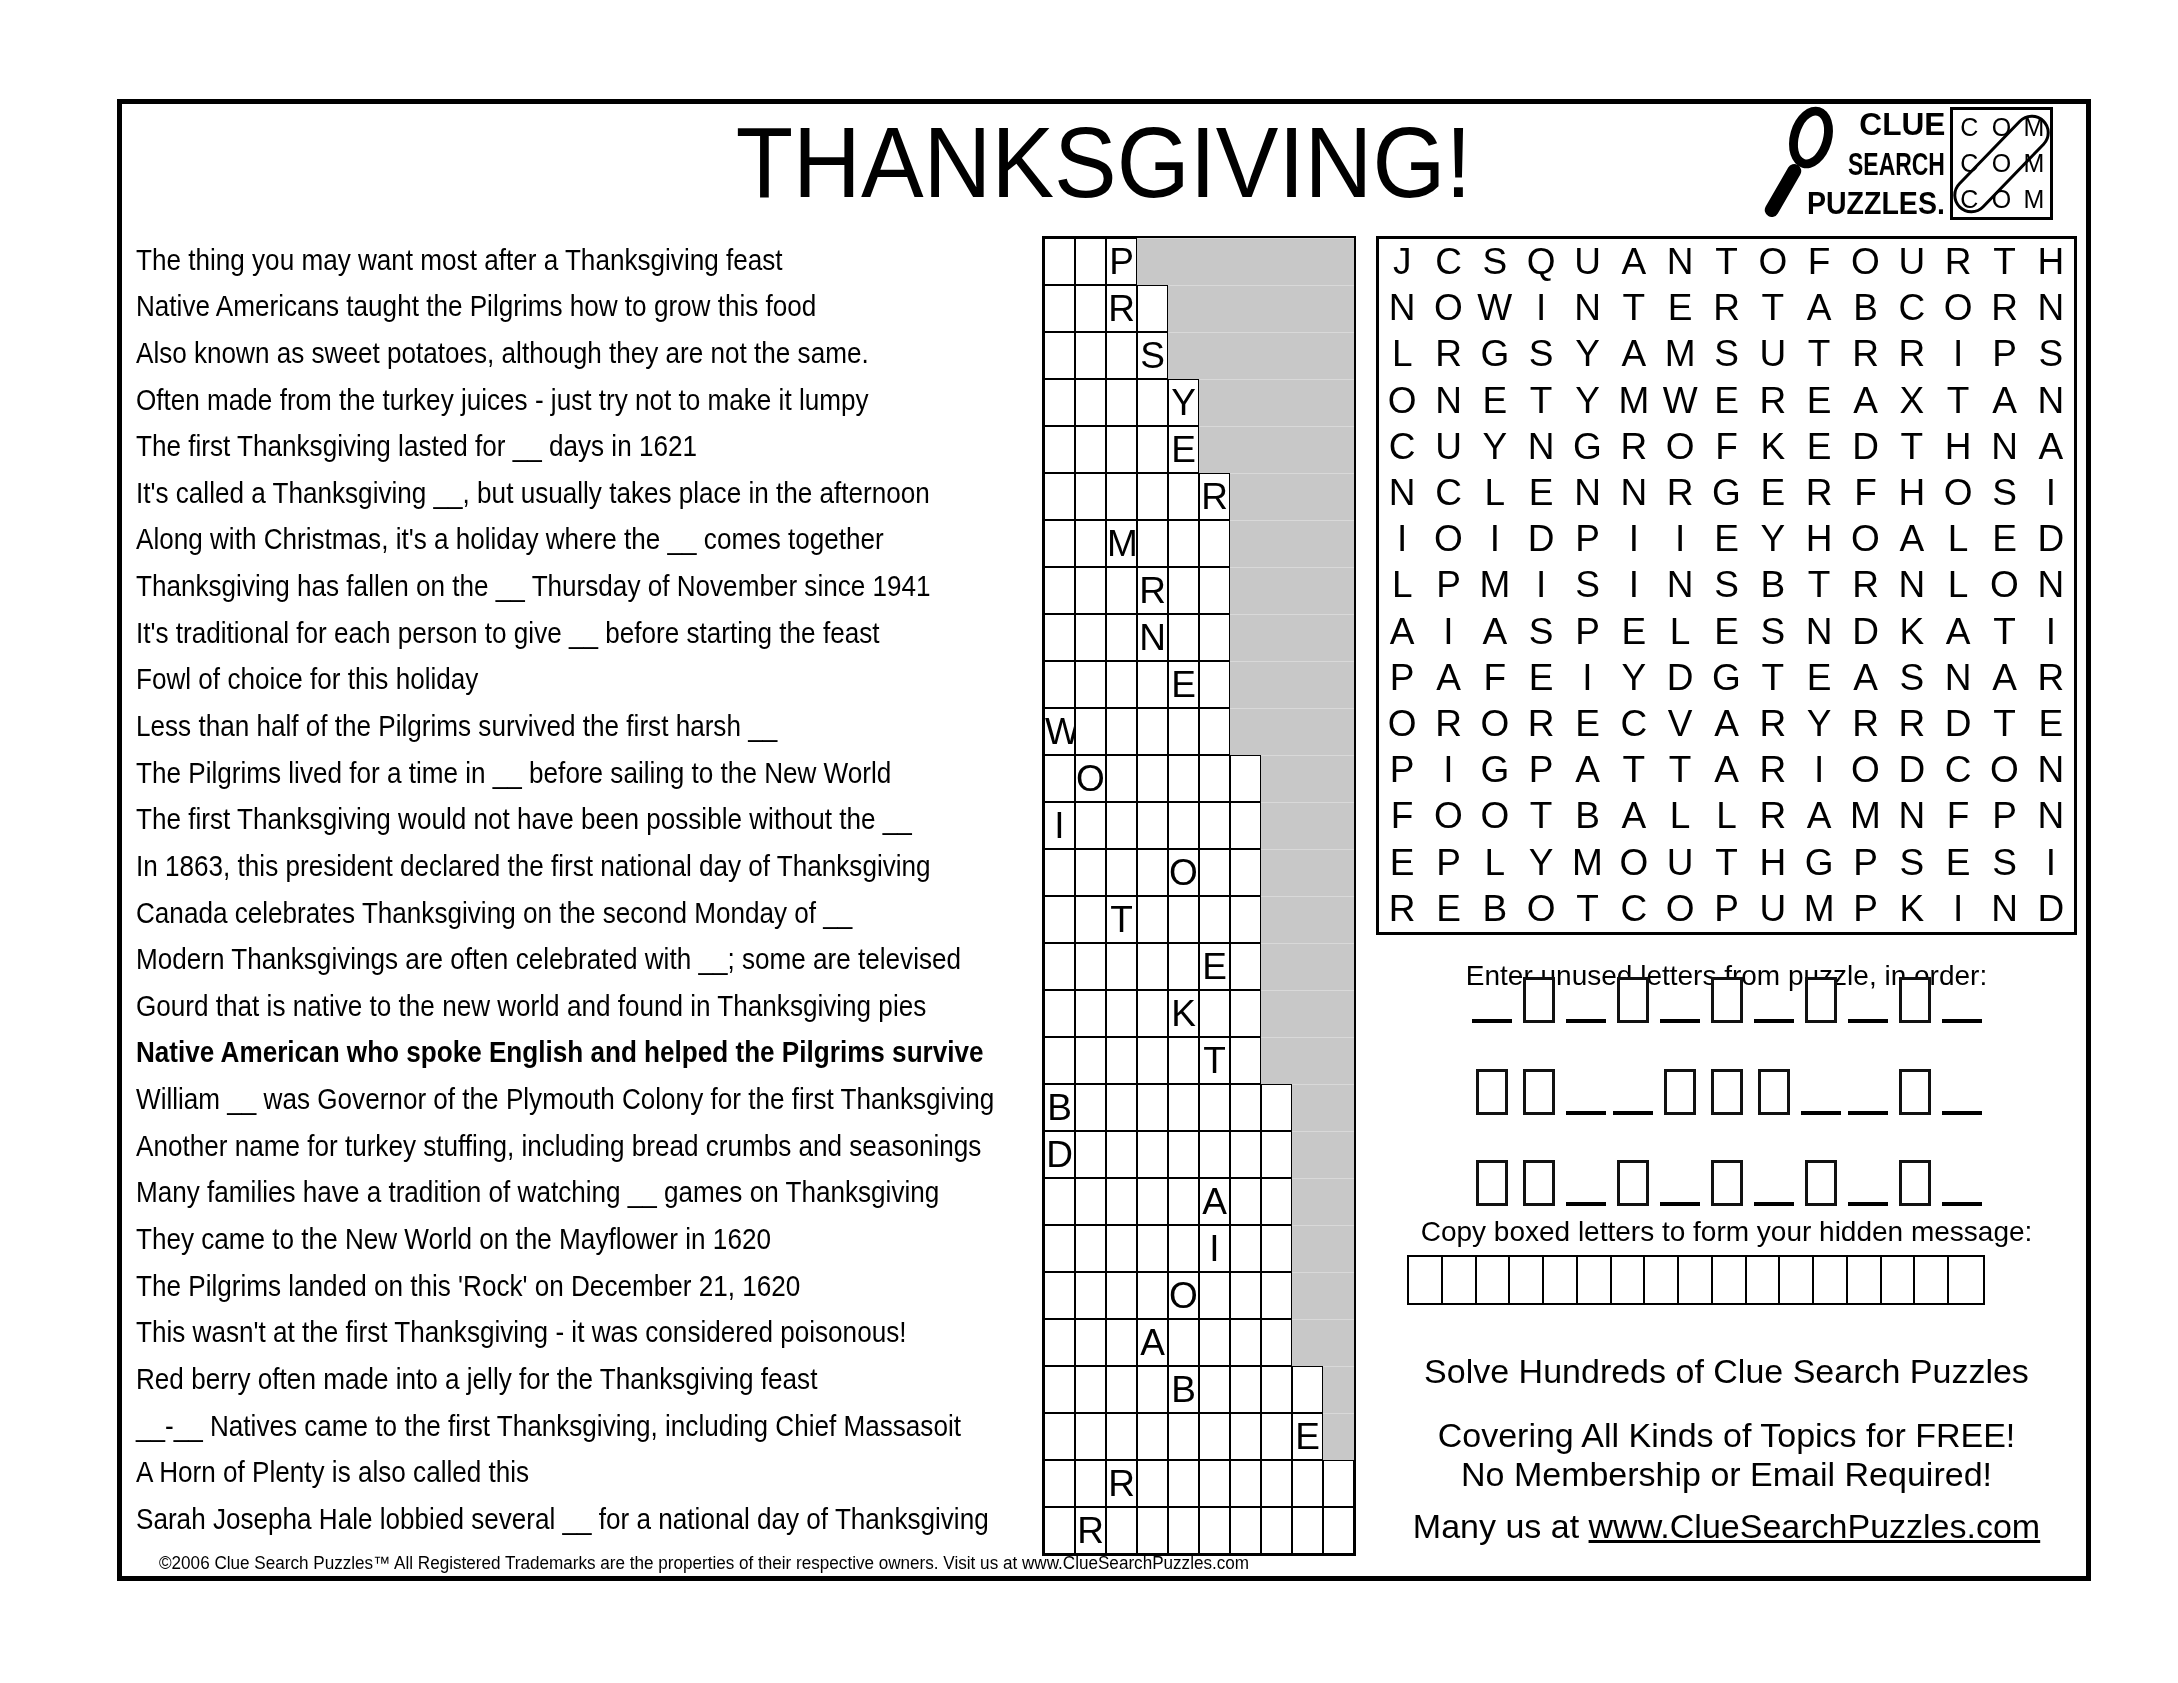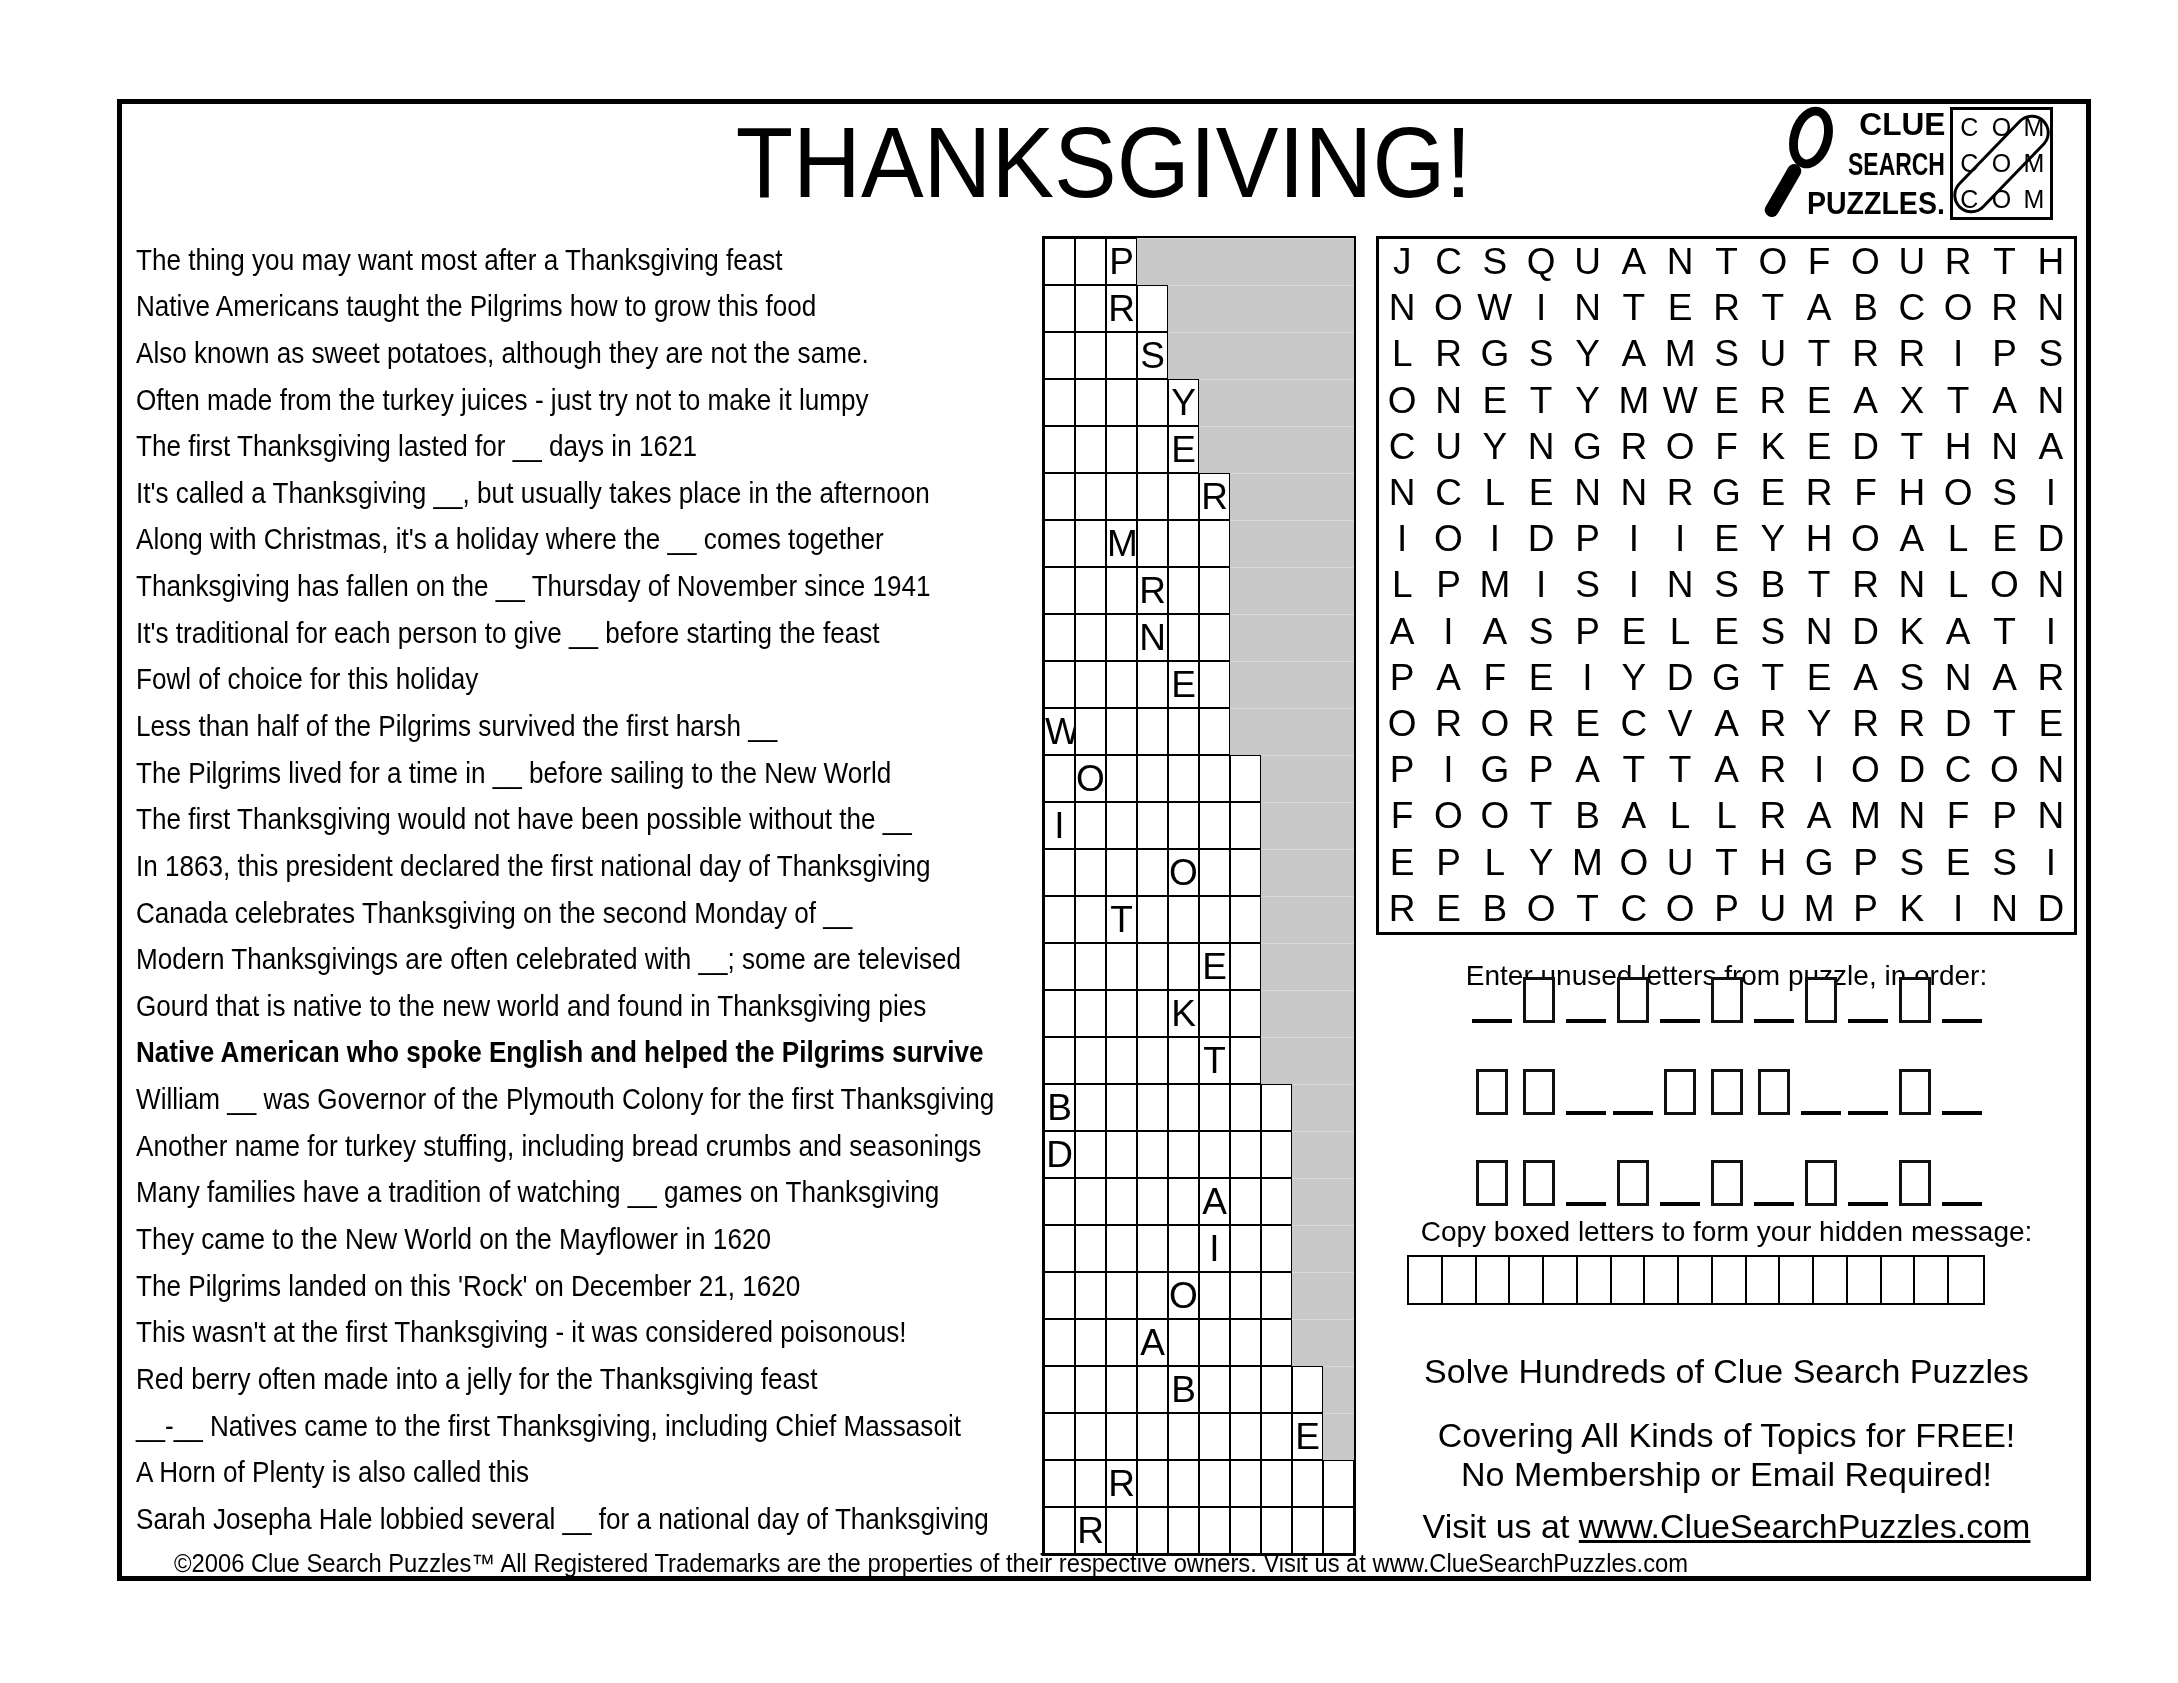--- a/index.html
+++ b/index.html
@@ -59,21 +59,21 @@
   #message-strip{position:absolute;left:1407px;top:1255px;width:578px;height:50px;
     border:2px solid #000;box-sizing:border-box;display:grid;
     grid-template-columns:repeat(17,1fr);}
   .msg-cell{border-right:2px solid #000;box-sizing:border-box;}
   .msg-cell:last-child{border-right:none;}
   
   .promo-line{position:absolute;left:1376px;width:701px;text-align:center;
     font-size:34px;line-height:40px;white-space:nowrap;}
   .visit-url{text-decoration:underline;}
   
-  .copyright{position:absolute;left:174px;top:1550px;font-size:25px;line-height:26px;white-space:nowrap;}
+  .copyright{position:absolute;left:159px;top:1550px;font-size:18px;line-height:26px;white-space:nowrap;}
   .copyright span{display:inline-block;transform:scaleX(.95);transform-origin:left center;}
 </style>
 </head>
 <body>
 
 <div class="frame"></div>
 
 <div class="title">
   <span>THANKSGIVING!</span>
 </div>
@@ -663,21 +663,21 @@
     <div class="msg-cell"></div>
     <div class="msg-cell"></div>
     <div class="msg-cell"></div>
     <div class="msg-cell"></div>
   </div>
 
 <div class="promo-line" style="top:1351px;">Solve Hundreds of Clue Search Puzzles</div>
 <div class="promo-line" style="top:1403px;margin-top:12px;">Covering All Kinds of Topics for FREE!</div>
 <div class="promo-line" style="top:1454px;">No Membership or Email Required!</div>
 <div class="promo-line" style="top:1506px;">
-  <span>Visit us at </span><span class="visit-url">www.ClueSearchPuzzles.com</span>
+  <span>Many us at </span><span class="visit-url">www.ClueSearchPuzzles.com</span>
 </div>
 
 <div class="copyright">
   <span>©2006 Clue Search Puzzles™ All Registered Trademarks are the properties of their respective owners. Visit us at www.ClueSearchPuzzles.com</span>
 </div>
 
 <div class="blank-row" style="top: 976px;">
     <div class="slot">
       <div class="dash"></div>
     </div>

